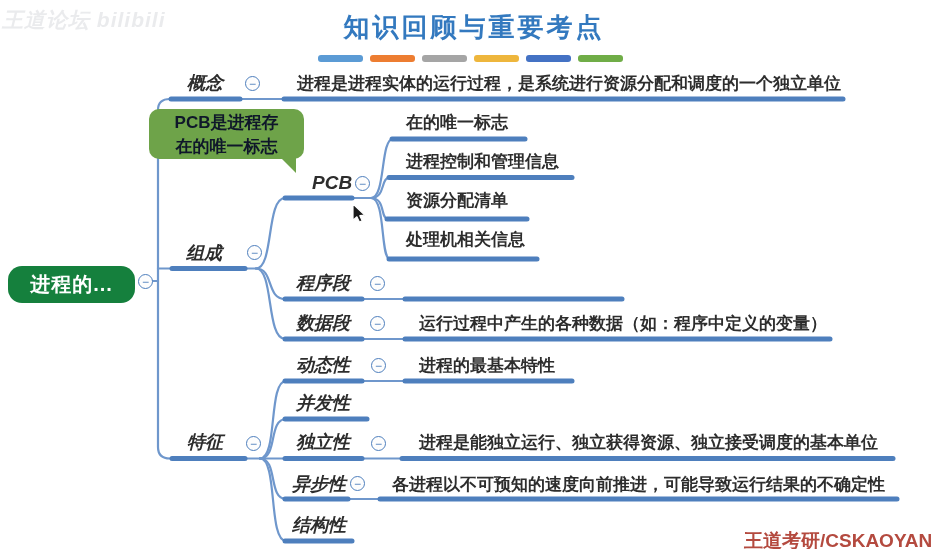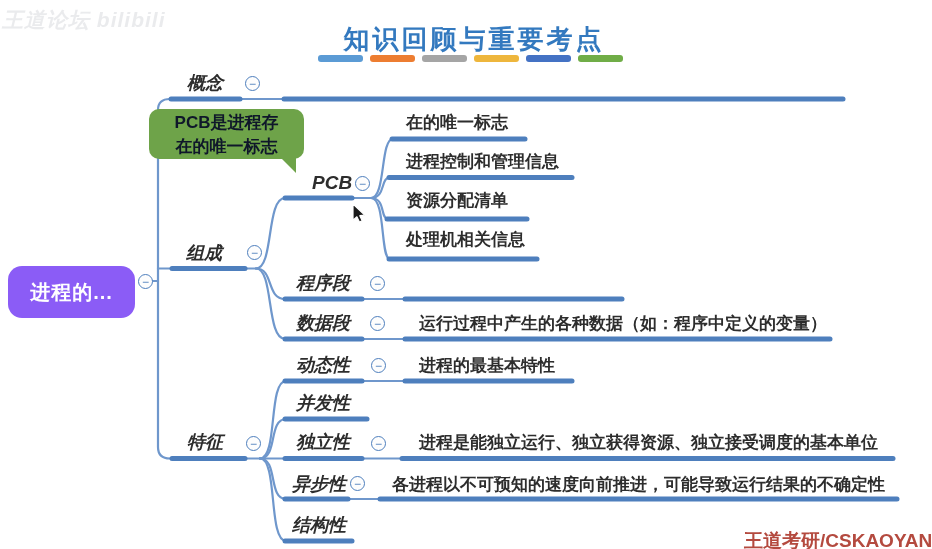--- a/index.html
+++ b/index.html
@@ -5,41 +5,41 @@
   html,body{margin:0;padding:0;background:#fff;}
   .stage{
     position:relative;width:932px;height:549px;overflow:hidden;background:#ffffff;
     font-family:"Liberation Sans","DejaVu Sans",sans-serif;color:#2d2d2d;
   }
   .wm-tl{
     position:absolute;left:2px;top:6px;font-size:21px;font-weight:700;font-style:italic;
     color:rgba(185,188,196,0.30);letter-spacing:1px;white-space:nowrap;
   }
   .title{
-    position:absolute;left:0;right:0;top:10px;margin:12px;text-align:center;padding-left:16px;
+    position:absolute;left:0;right:0;top:10px;margin:0;text-align:center;padding-left:16px;
     font-size:26px;font-weight:700;color:#3379bf;letter-spacing:3px;
   }
   .bars{position:absolute;left:318px;top:55px;display:flex;gap:7px;}
   .bar{width:45px;height:7px;border-radius:3px;display:block;}
   svg.lines{position:absolute;left:0;top:0;}
   .lbl{
     position:absolute;font-size:18px;font-weight:700;white-space:nowrap;line-height:20px;color:#2d2d2d;font-style:italic;
   }
   .desc{
     position:absolute;font-size:17px;font-weight:600;white-space:nowrap;line-height:20px;color:#2d2d2d;
   }
   .minus{
     position:absolute;width:15px;height:15px;border-radius:50%;
     border:1.6px solid #4e7fbd;background:#fdfdfd;color:#4e7fbd;
     display:flex;align-items:center;justify-content:center;
     font-size:12px;line-height:1;box-sizing:border-box;cursor:pointer;
   }
   .root{
-    position:absolute;left:8px;top:266px;width:127px;height:52px;border-radius:14px;
-    background:#8b5cf6;color:#ffffff;font-size:20px;font-weight:700;
+    position:absolute;left:8px;top:266px;width:127px;height:37px;border-radius:14px;
+    background:#15803d;color:#ffffff;font-size:20px;font-weight:700;
     display:flex;align-items:center;justify-content:center;letter-spacing:1px;
   }
   .callout{
     position:absolute;left:149px;top:109px;width:155px;height:50px;border-radius:10px;
     background:#6ea349;color:#0f172a;text-align:center;
     font-size:17px;font-weight:700;line-height:24px;padding-top:2px;box-sizing:border-box;
   }
   .callout::after{
     content:"";position:absolute;right:8px;bottom:-14px;width:0;height:0;
     border-top:16px solid #6ea349;border-left:16px solid transparent;
@@ -128,20 +128,21 @@
   <span class="lbl" style="left:312px;top:173px;font-size:19px">PCB</span>
   <span class="lbl" style="left:296px;top:273px">程序段</span>
   <span class="lbl" style="left:296px;top:313px">数据段</span>
   <span class="lbl" style="left:187px;top:432px">特征</span>
   <span class="lbl" style="left:296px;top:355px">动态性</span>
   <span class="lbl" style="left:296px;top:393px">并发性</span>
   <span class="lbl" style="left:296px;top:432px">独立性</span>
   <span class="lbl" style="left:292px;top:474px">异步性</span>
   <span class="lbl" style="left:292px;top:515px">结构性</span>
 
+  <span class="desc" style="left:297px;top:74px">进程是进程实体的运行过程，是系统进行资源分配和调度的一个独立单位</span>
   <span class="desc" style="left:419px;top:314px">运行过程中产生的各种数据（如：程序中定义的变量）</span>
   <span class="desc" style="left:419px;top:356px">进程的最基本特性</span>
   <span class="desc" style="left:419px;top:433px">进程是能独立运行、独立获得资源、独立接受调度的基本单位</span>
   <span class="desc" style="left:392px;top:475px">各进程以不可预知的速度向前推进，可能导致运行结果的不确定性</span>
 
   <span class="desc" style="left:406px;top:113px">在的唯一标志</span>
   <span class="desc" style="left:406px;top:152px">进程控制和管理信息</span>
   <span class="desc" style="left:406px;top:191px">资源分配清单</span>
   <span class="desc" style="left:406px;top:230px">处理机相关信息</span>
 

